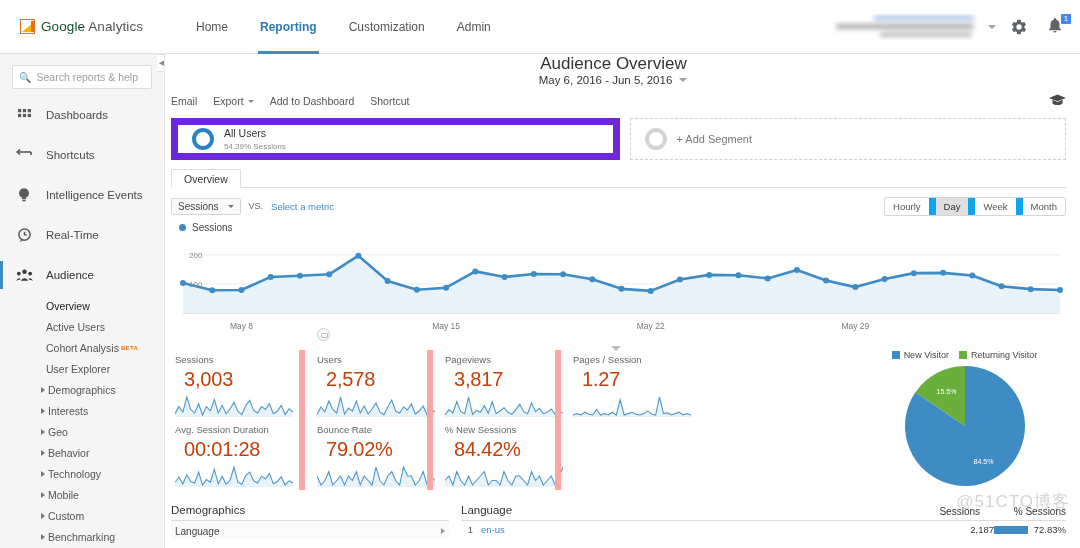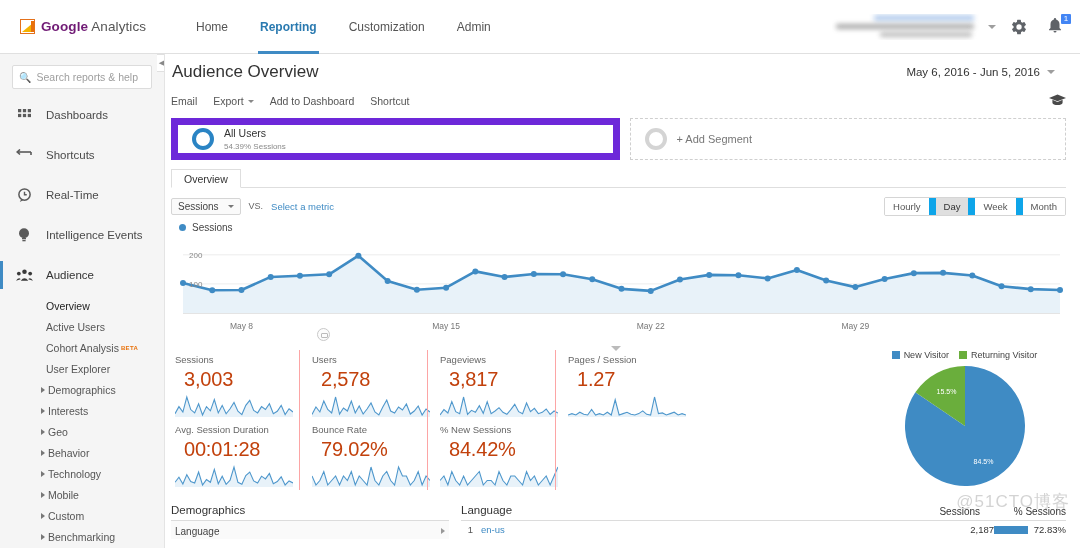--- a/index.html
+++ b/index.html
@@ -25,21 +25,21 @@
   .ga-mark:before {
     content: ""; position: absolute; left: 1px; bottom: 1px;
     width: 0; height: 0;
     border-left: 11px solid transparent; border-bottom: 9px solid #f4b400;
   }
   .ga-mark:after {
     content: ""; position: absolute; right: 0px; top: 1px;
     width: 3px; height: 11px; background: #e8710a;
   }
   .ga-name { font-size: 13.5px; color: #555; letter-spacing: .1px; white-space: nowrap; }
-  .ga-name b { font-weight: bold; color: #701a75; }
+  .ga-name b { font-weight: normal; color: #14532d; }
 
   .topnav { display: flex; align-items: center; margin-left: 20px; height: 54px; }
   .topnav-item {
     font-size: 12px; color: #555; padding: 0 16px; height: 54px;
     line-height: 54px; cursor: pointer; position: relative; white-space: nowrap;
   }
   .topnav-item.active { color: #2a7ab0; font-weight: bold; }
   .topnav-item.active:after {
     content: ""; position: absolute; left: 14px; right: 14px; bottom: 0;
     height: 3px; background: #3f8bc4;
@@ -126,22 +126,23 @@
     display: flex; align-items: center; justify-content: center;
     font-size: 7px; color: #888; z-index: 5; cursor: pointer;
   }
 
   
   .main {
     position: absolute; top: 54px; left: 165px; width: 915px; height: 494px;
     background: #fff; overflow: hidden;
   }
   .page-head {
-    height: 36px; display: flex; align-items: center; justify-content: space-between;
+    height: 36px; display: flex; align-items: center; justify-content: flex-start;
     padding: 0 25px 0 6px;
+    flex-direction: column;
   }
   .page-title { font-size: 17px; color: #333; font-weight: normal; margin-left: 1px; }
   .date-range {
     display: flex; align-items: center; font-size: 11.5px; color: #333; cursor: pointer;
   }
   .date-range .dcaret {
     width: 0; height: 0; border-left: 4px solid transparent;
     border-right: 4px solid transparent; border-top: 4px solid #9e9e9e; margin-left: 7px;
   }
 
@@ -229,21 +230,21 @@
     position: absolute; left: 440px; bottom: -11px; width: 0; height: 0;
     border-left: 5px solid transparent; border-right: 5px solid transparent;
     border-top: 5px solid #bbb;
   }
 
   
   .lower { display: flex; margin-top: 10px; }
   .kpi-block { width: 690px; padding-left: 6px; }
   .kpi-row { display: flex; height: 70px; }
   .kpi-cell { width: 128px; padding: 4px 10px 0 4px; position: relative; }
-  .kpi-cell.bl { border-left: 1px solid #fca5a5; padding-left: 12px; }
+  .kpi-cell.bl { border-left: 6px solid #fca5a5; padding-left: 12px; }
   .kpi-label { font-size: 9.5px; color: #666; white-space: nowrap; }
   .kpi-value { font-size: 20px; color: #c2410c; font-weight: normal; margin-top: 3px; letter-spacing: -.2px; margin-left: 9px; }
   .kpi-spark { margin-top: 2px; }
 
   .pie-block { width: 219px; padding-top: 0px; }
   .pie-legend {
     display: flex; align-items: center; justify-content: center;
     font-size: 9px; color: #444; gap: 10px; margin-bottom: 2px;
   }
   .pl-item { display: flex; align-items: center; }
@@ -356,40 +357,40 @@
                 <path d="M5 3 L1 3"></path>
                 <path d="M4 0.5 L1.2 3 L4 5.5"></path>
           </g>
             </svg>
         </span>
         <span class="nav-label">Shortcuts</span>
       </div>
 
       <div class="nav-row">
         <span class="nav-ico">
-          <svg width="15" height="15" viewBox="0 0 16 16">
-            <circle cx="8" cy="7" r="6" fill="none" stroke="#5a5a5a" stroke-width="1.6"></circle>
-            <path d="M8 4 V7.2 H10.4" fill="none" stroke="#5a5a5a" stroke-width="1.5"></path>
-            <path d="M4.5 12 L3 15 L6.5 13" fill="#5a5a5a"></path>
-          </svg>
-        </span>
-        <span class="nav-label">Real-Time</span>
-      </div>
-
-      <div class="nav-row">
-        <span class="nav-ico">
           <svg width="12" height="15" viewBox="0 0 12 15">
               <g fill="#5a5a5a">
             <circle cx="6" cy="5.2" r="5"></circle>
                 <rect x="4" y="10" width="4" height="1.3"></rect>
                 <rect x="4.4" y="12" width="3.2" height="1.3"></rect>
           </g>
             </svg>
         </span>
         <span class="nav-label">Intelligence Events</span>
+      </div>
+
+      <div class="nav-row">
+        <span class="nav-ico">
+          <svg width="15" height="15" viewBox="0 0 16 16">
+            <circle cx="8" cy="7" r="6" fill="none" stroke="#5a5a5a" stroke-width="1.6"></circle>
+            <path d="M8 4 V7.2 H10.4" fill="none" stroke="#5a5a5a" stroke-width="1.5"></path>
+            <path d="M4.5 12 L3 15 L6.5 13" fill="#5a5a5a"></path>
+          </svg>
+        </span>
+        <span class="nav-label">Real-Time</span>
       </div>
 
       <div class="nav-row sel">
         <span class="nav-ico">
           <svg width="17" height="13" viewBox="0 0 18 13">
               <g fill="#3a3a3a">
             <circle cx="9" cy="2.6" r="2.4"></circle>
                 <circle cx="3" cy="4.4" r="2"></circle>
                 <circle cx="15" cy="4.4" r="2"></circle>
             <path d="M5 12 q4-5 8 0 z"></path>

